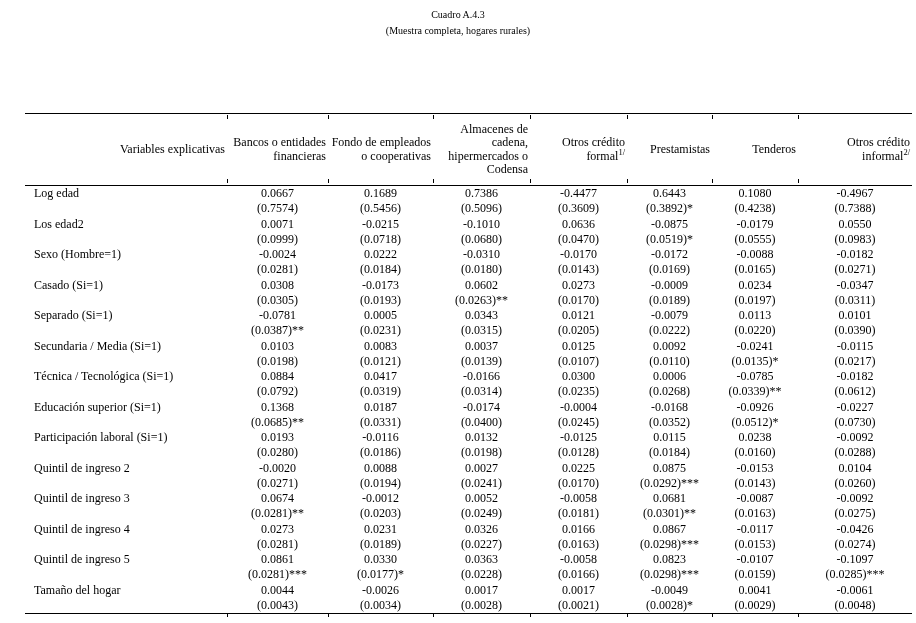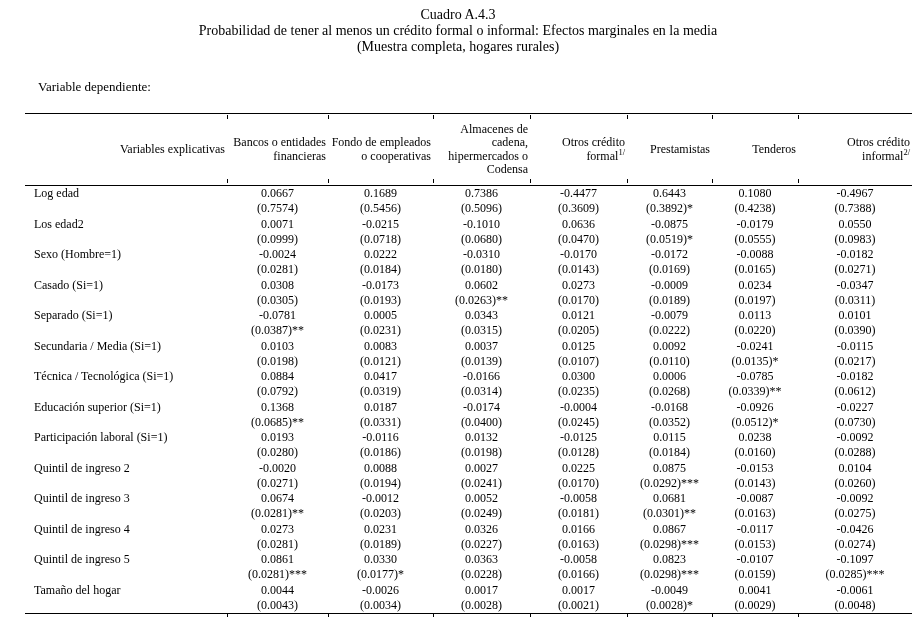--- a/index.html
+++ b/index.html
@@ -9,21 +9,21 @@
     width: 916px;
     height: 623px;
     background: #ffffff;
     color: #000;
     font-family: "Liberation Serif", "DejaVu Serif", serif;
     overflow: hidden;
   }
   .title-block {
     padding-top: 7px;
     text-align: center;
-    font-size: 14px;
+    font-size: 10px;
     line-height: 16px;
   }
   .depvar {
     position: absolute;
     top: 79px;
     left: 38px;
     display: flex;
     font-size: 13px;
     line-height: 16.5px;
   }
@@ -72,26 +72,24 @@
     background: #000;
   }
 </style>
 </head>
 <body>
 
 <div class="page">
 
   <div class="title-block">
     <div>Cuadro A.4.3</div>
-    <div>Probabilidad de tener al menos un crédito formal o informal: Efectos marginales en la media</div>
     <div>(Muestra completa, hogares rurales)</div>
   </div>
 
   <div class="depvar">
-    <div class="depvar-label">Variable dependiente:</div>
     <div class="depvar-values">
     </div>
   </div>
 
   <div class="table-wrap">
     <table>
       <colgroup>
         <col style="width:202px">
           <col style="width:101px">
           <col style="width:105px">

